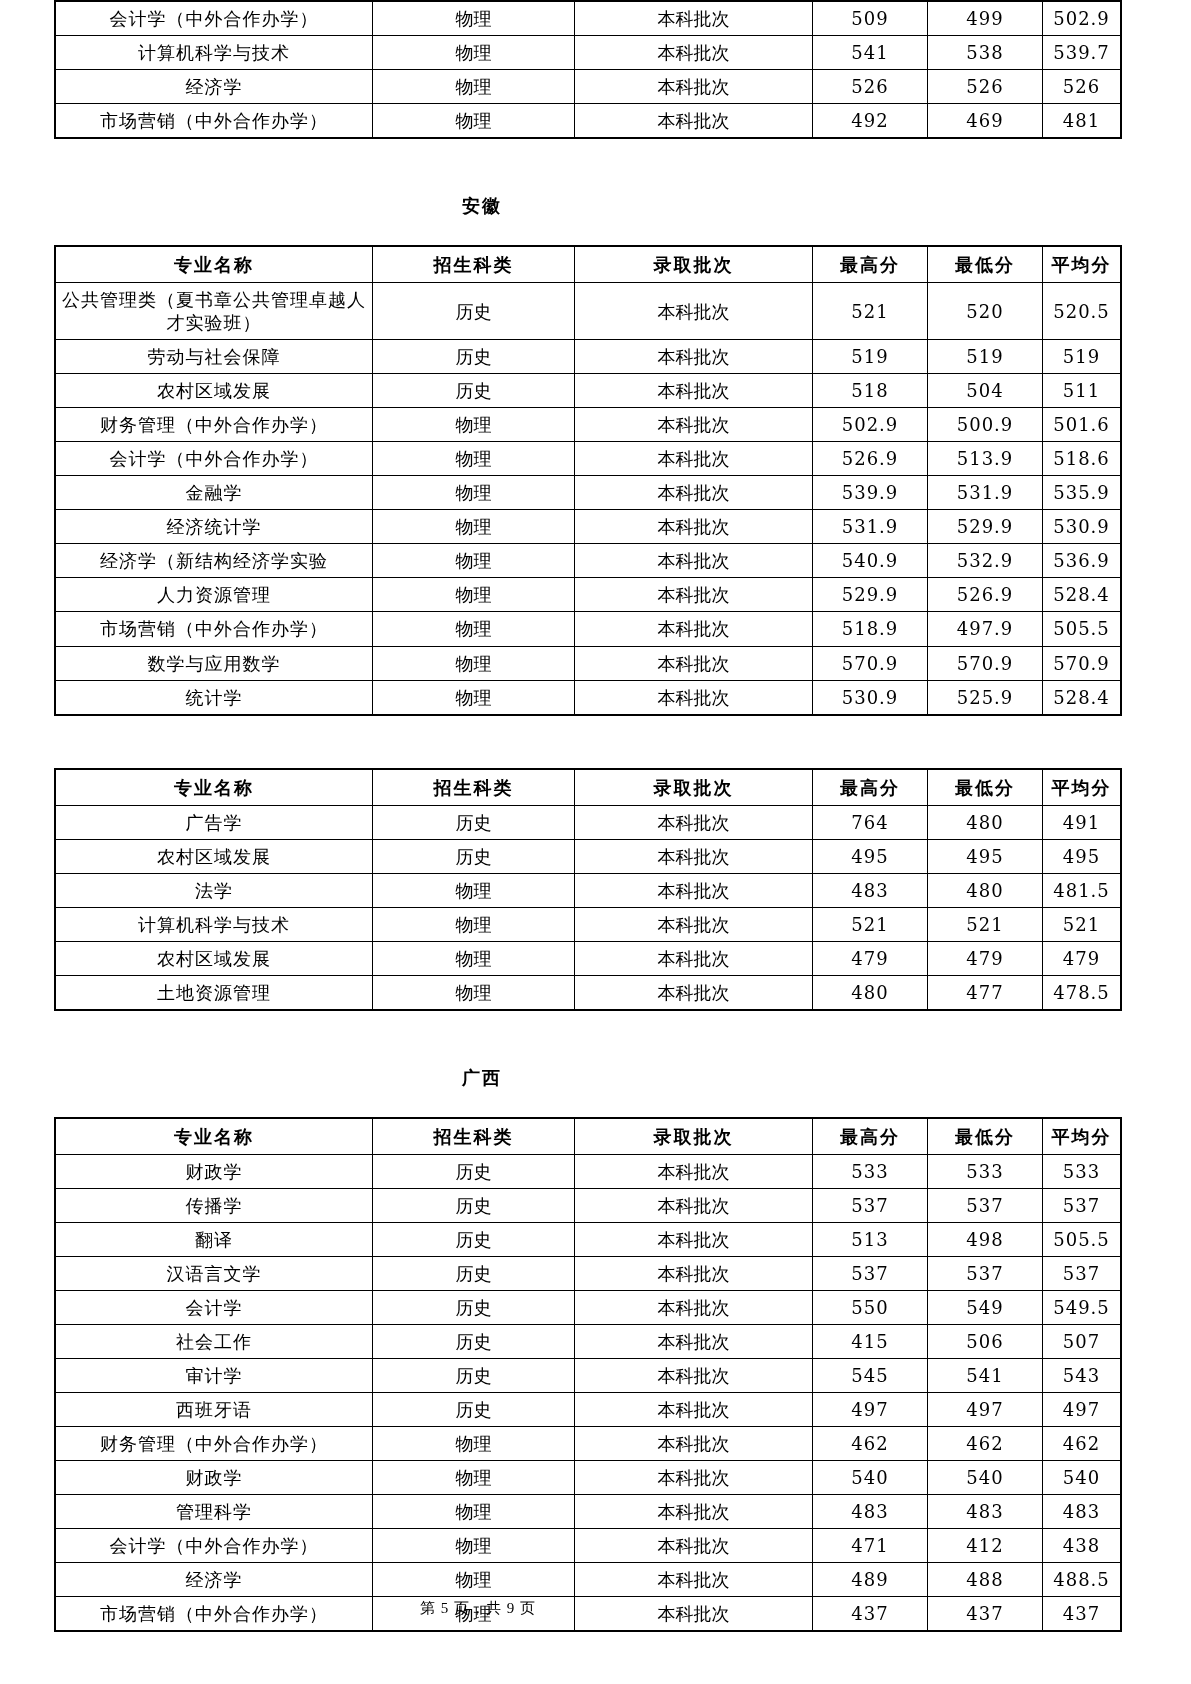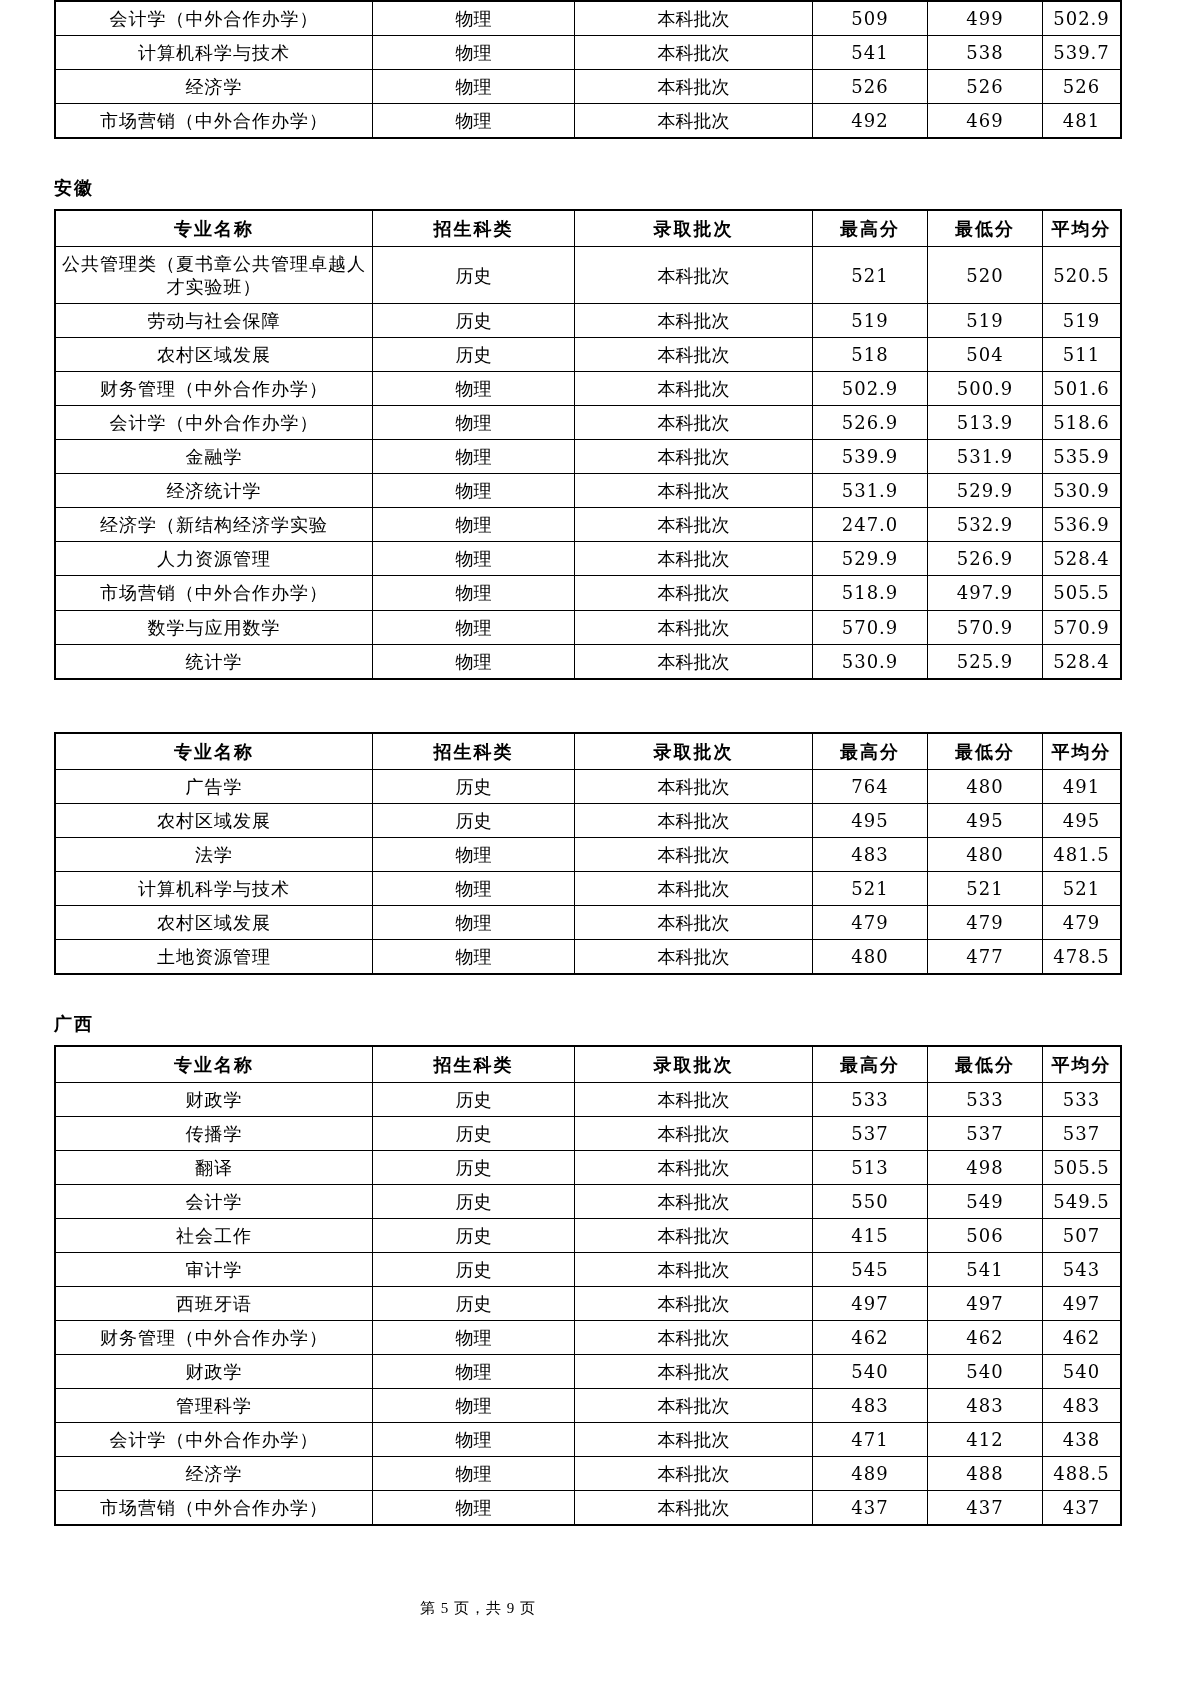--- a/index.html
+++ b/index.html
@@ -18,27 +18,27 @@
   .page {
     position: relative;
     width: 964px;
     height: 1684px;
     box-sizing: border-box;
     padding: 0 54px;
   }
 
   
   .province-title {
-    text-align: left;
+    text-align: center;
     font-family: "DejaVu Serif", "Liberation Serif", serif;
     font-weight: bold;
     font-size: 18px;
     letter-spacing: 2px;
     line-height: 1;
-    margin: 0;
+    margin: 18px;
     padding: 0;
   }
 
   
   table.score-table {
     border-collapse: collapse;
     width: 1035px;
     table-layout: fixed;
     margin: 0;
   }
@@ -204,21 +204,21 @@
               <td class="col-subject">物理</td>
               <td class="col-batch">本科批次</td>
               <td class="col-high num-cell">531.9</td>
               <td class="col-low num-cell">529.9</td>
               <td class="col-avg num-cell">530.9</td>
             </tr>
             <tr>
               <td class="col-major major-cell">经济学（新结构经济学实验</td>
               <td class="col-subject">物理</td>
               <td class="col-batch">本科批次</td>
-              <td class="col-high num-cell">247.0</td>
+              <td class="col-high num-cell">540.9</td>
               <td class="col-low num-cell">532.9</td>
               <td class="col-avg num-cell">536.9</td>
             </tr>
             <tr>
               <td class="col-major major-cell">人力资源管理</td>
               <td class="col-subject">物理</td>
               <td class="col-batch">本科批次</td>
               <td class="col-high num-cell">529.9</td>
               <td class="col-low num-cell">526.9</td>
               <td class="col-avg num-cell">528.4</td>
@@ -350,20 +350,28 @@
             </tr>
             <tr>
               <td class="col-major major-cell">翻译</td>
               <td class="col-subject">历史</td>
               <td class="col-batch">本科批次</td>
               <td class="col-high num-cell">513</td>
               <td class="col-low num-cell">498</td>
               <td class="col-avg num-cell">505.5</td>
             </tr>
             <tr>
+              <td class="col-major major-cell">汉语言文学</td>
+              <td class="col-subject">历史</td>
+              <td class="col-batch">本科批次</td>
+              <td class="col-high num-cell">537</td>
+              <td class="col-low num-cell">537</td>
+              <td class="col-avg num-cell">537</td>
+            </tr>
+            <tr>
               <td class="col-major major-cell">会计学</td>
               <td class="col-subject">历史</td>
               <td class="col-batch">本科批次</td>
               <td class="col-high num-cell">550</td>
               <td class="col-low num-cell">549</td>
               <td class="col-avg num-cell">549.5</td>
             </tr>
             <tr>
               <td class="col-major major-cell">社会工作</td>
               <td class="col-subject">历史</td>

